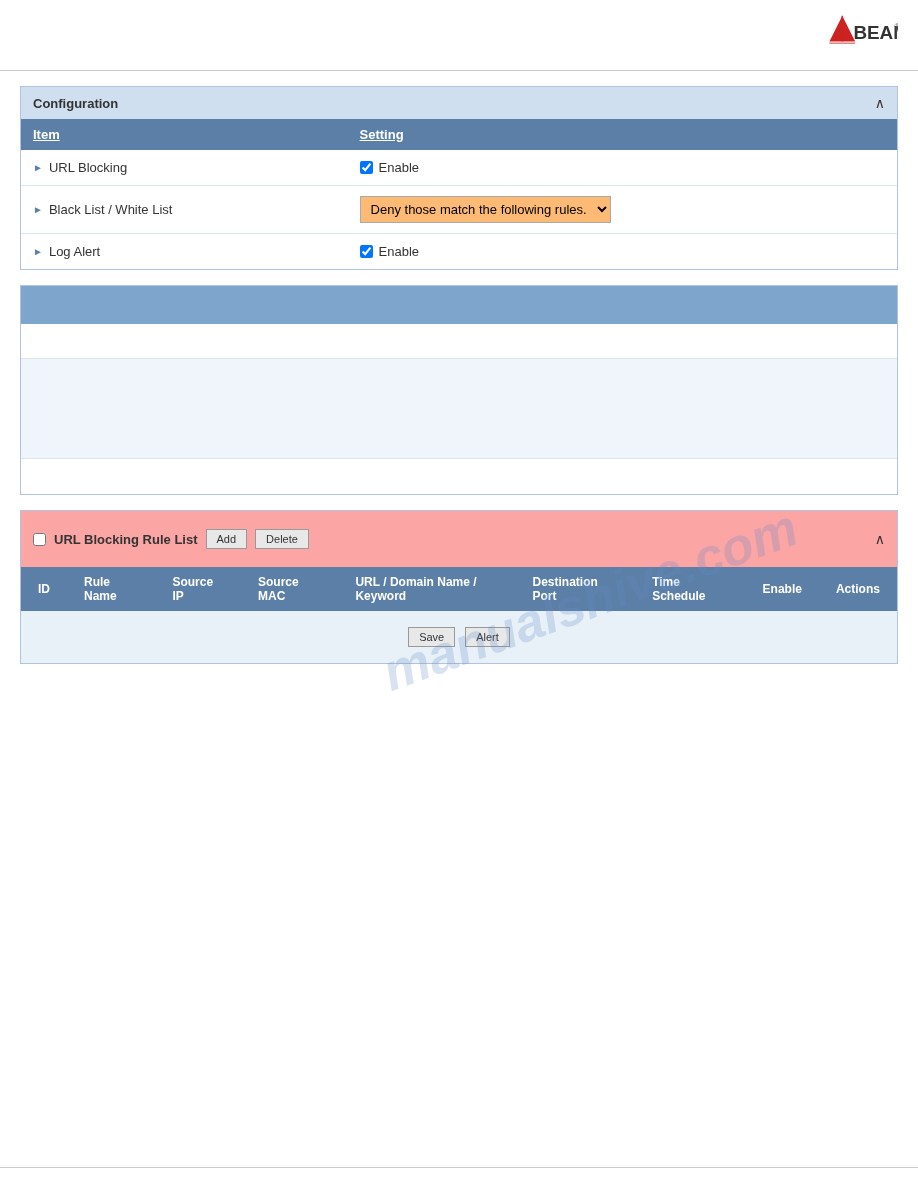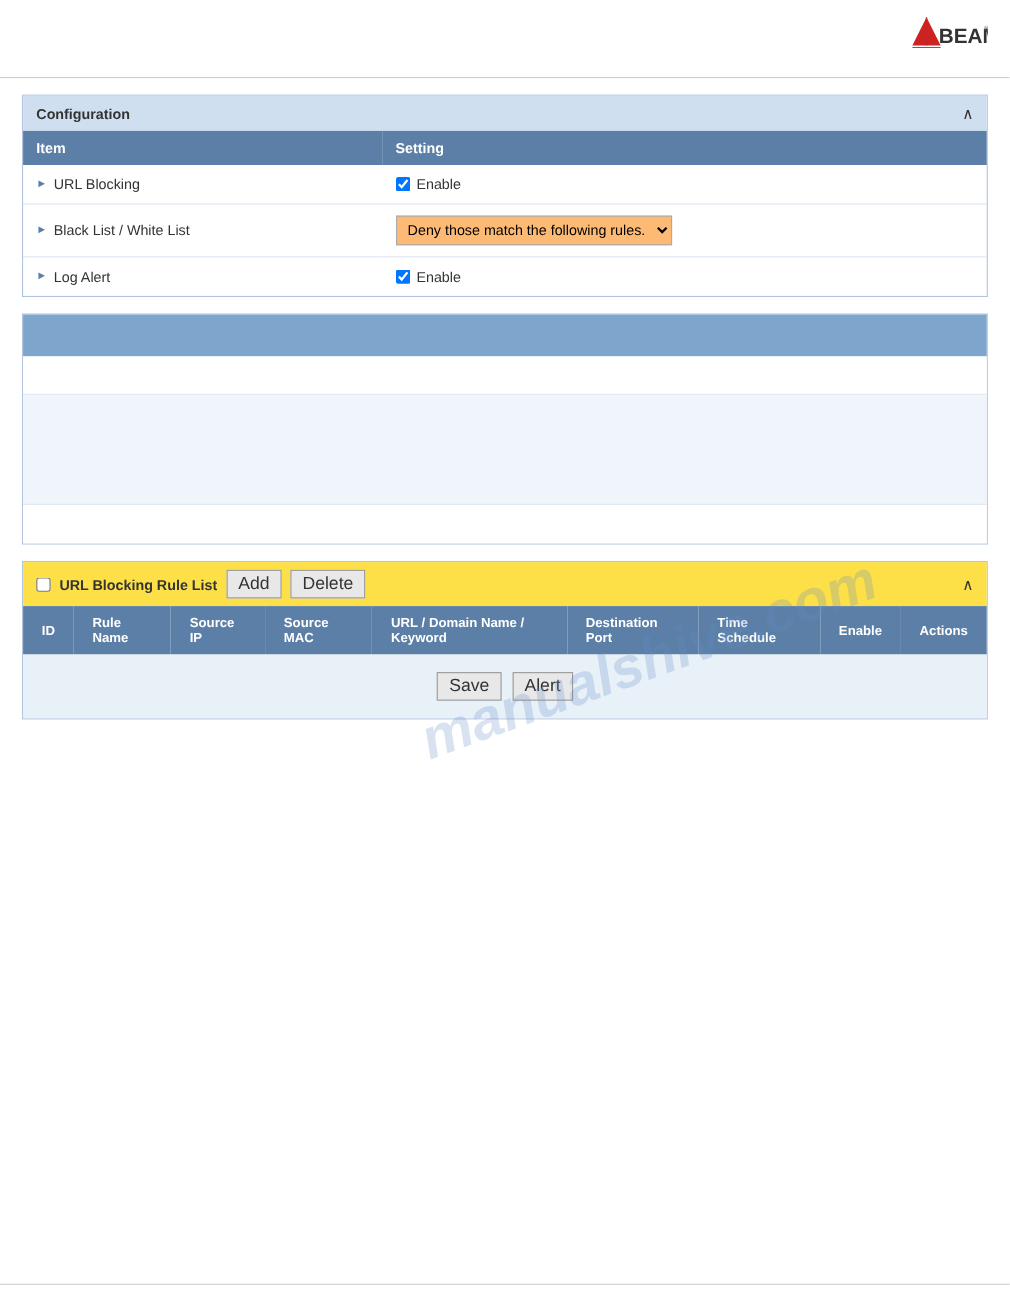--- a/index.html
+++ b/index.html
@@ -69,20 +69,21 @@
 
     
     .config-table {
       width: 100%;
       border-collapse: collapse;
     }
 
     .config-table thead tr {
       background: #5b7fa6;
       color: #fff;
+      text-decoration: underline;
     }
 
     .config-table thead th {
       padding: 8px 12px;
       text-align: left;
       font-weight: bold;
     }
 
     .config-table tbody tr {
       border-bottom: 1px solid #dce6f0;
@@ -156,22 +157,22 @@
       min-height: 35px;
     }
 
     
     .rule-list-panel {
       border: 1px solid #b0c4de;
       margin-bottom: 15px;
     }
 
     .rule-list-header {
-      background: #fde047;
-      padding: 7px 12px;
+      background: #fca5a5;
+      padding: 18px 12px;
       display: flex;
       justify-content: space-between;
       align-items: center;
     }
 
     .rule-list-header-left {
       display: flex;
       align-items: center;
       gap: 8px;
     }
@@ -179,21 +180,21 @@
     .rule-list-title {
       font-weight: bold;
       font-size: 13px;
     }
 
     .btn {
       padding: 3px 10px;
       border: 1px solid #999;
       background: #e8e8e8;
       cursor: pointer;
-      font-size: 16px;
+      font-size: 11px;
       color: #333;
     }
 
     
     .rule-table {
       width: 100%;
       border-collapse: collapse;
     }
 
     .rule-table thead tr {

